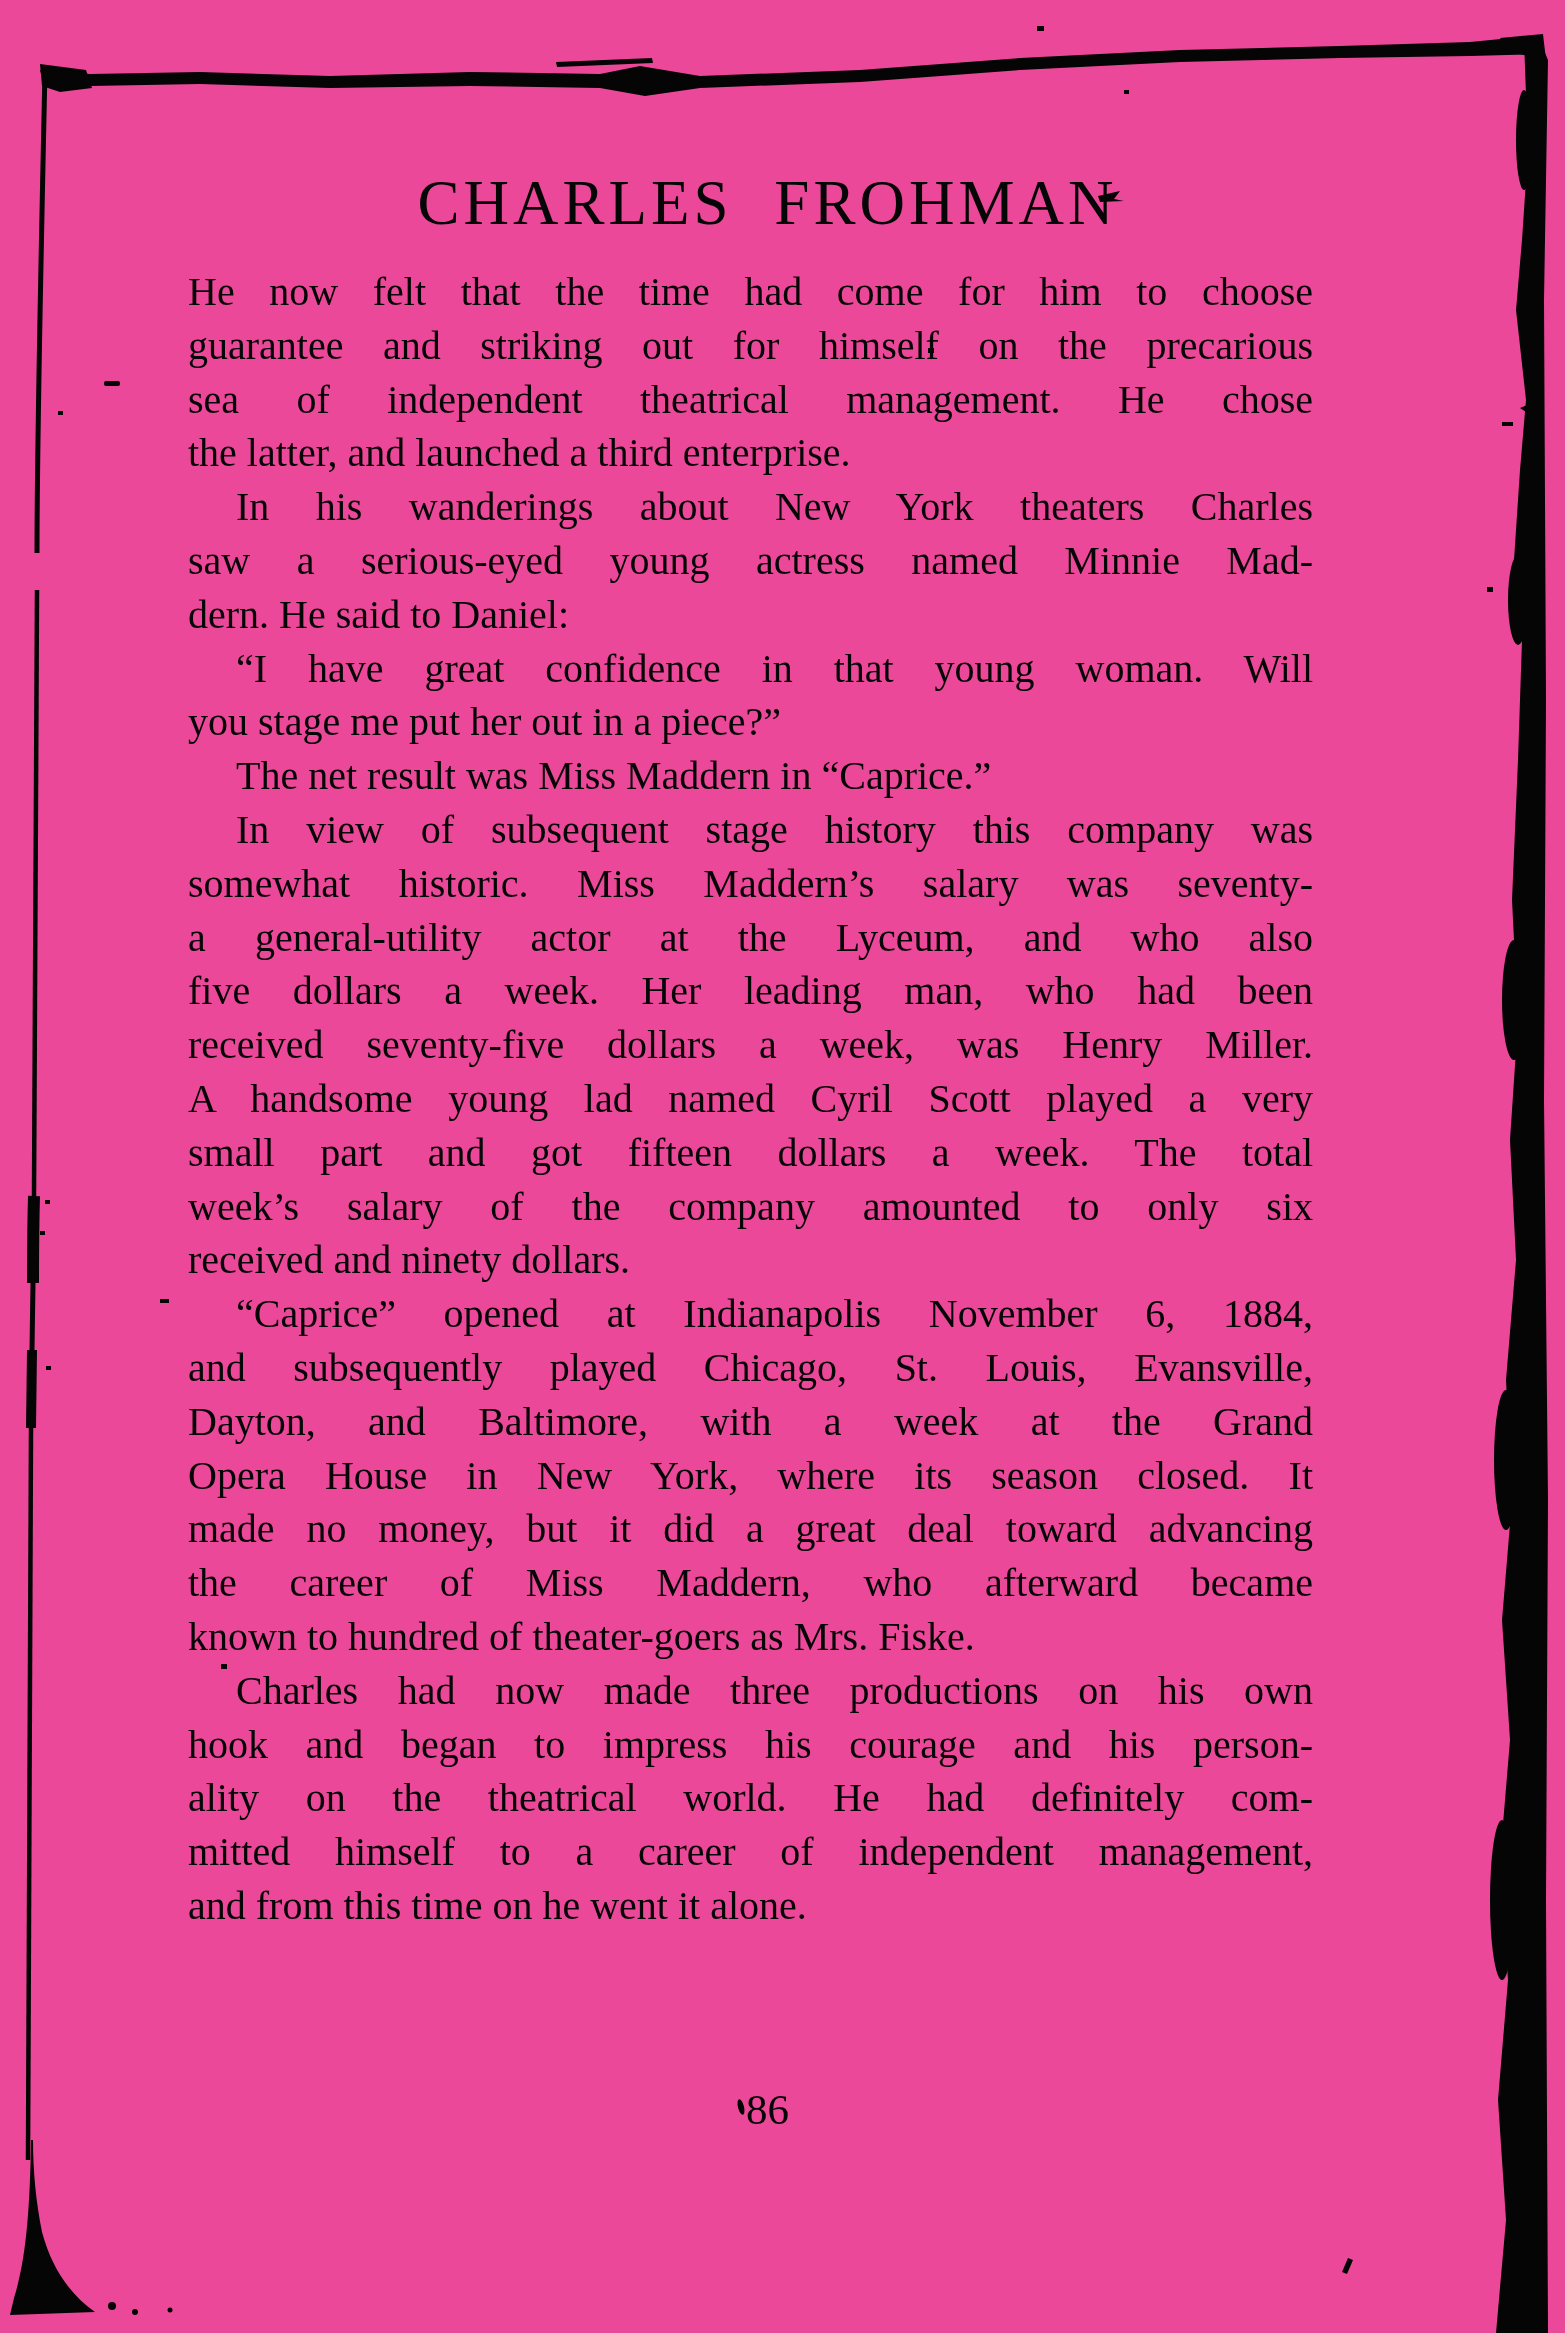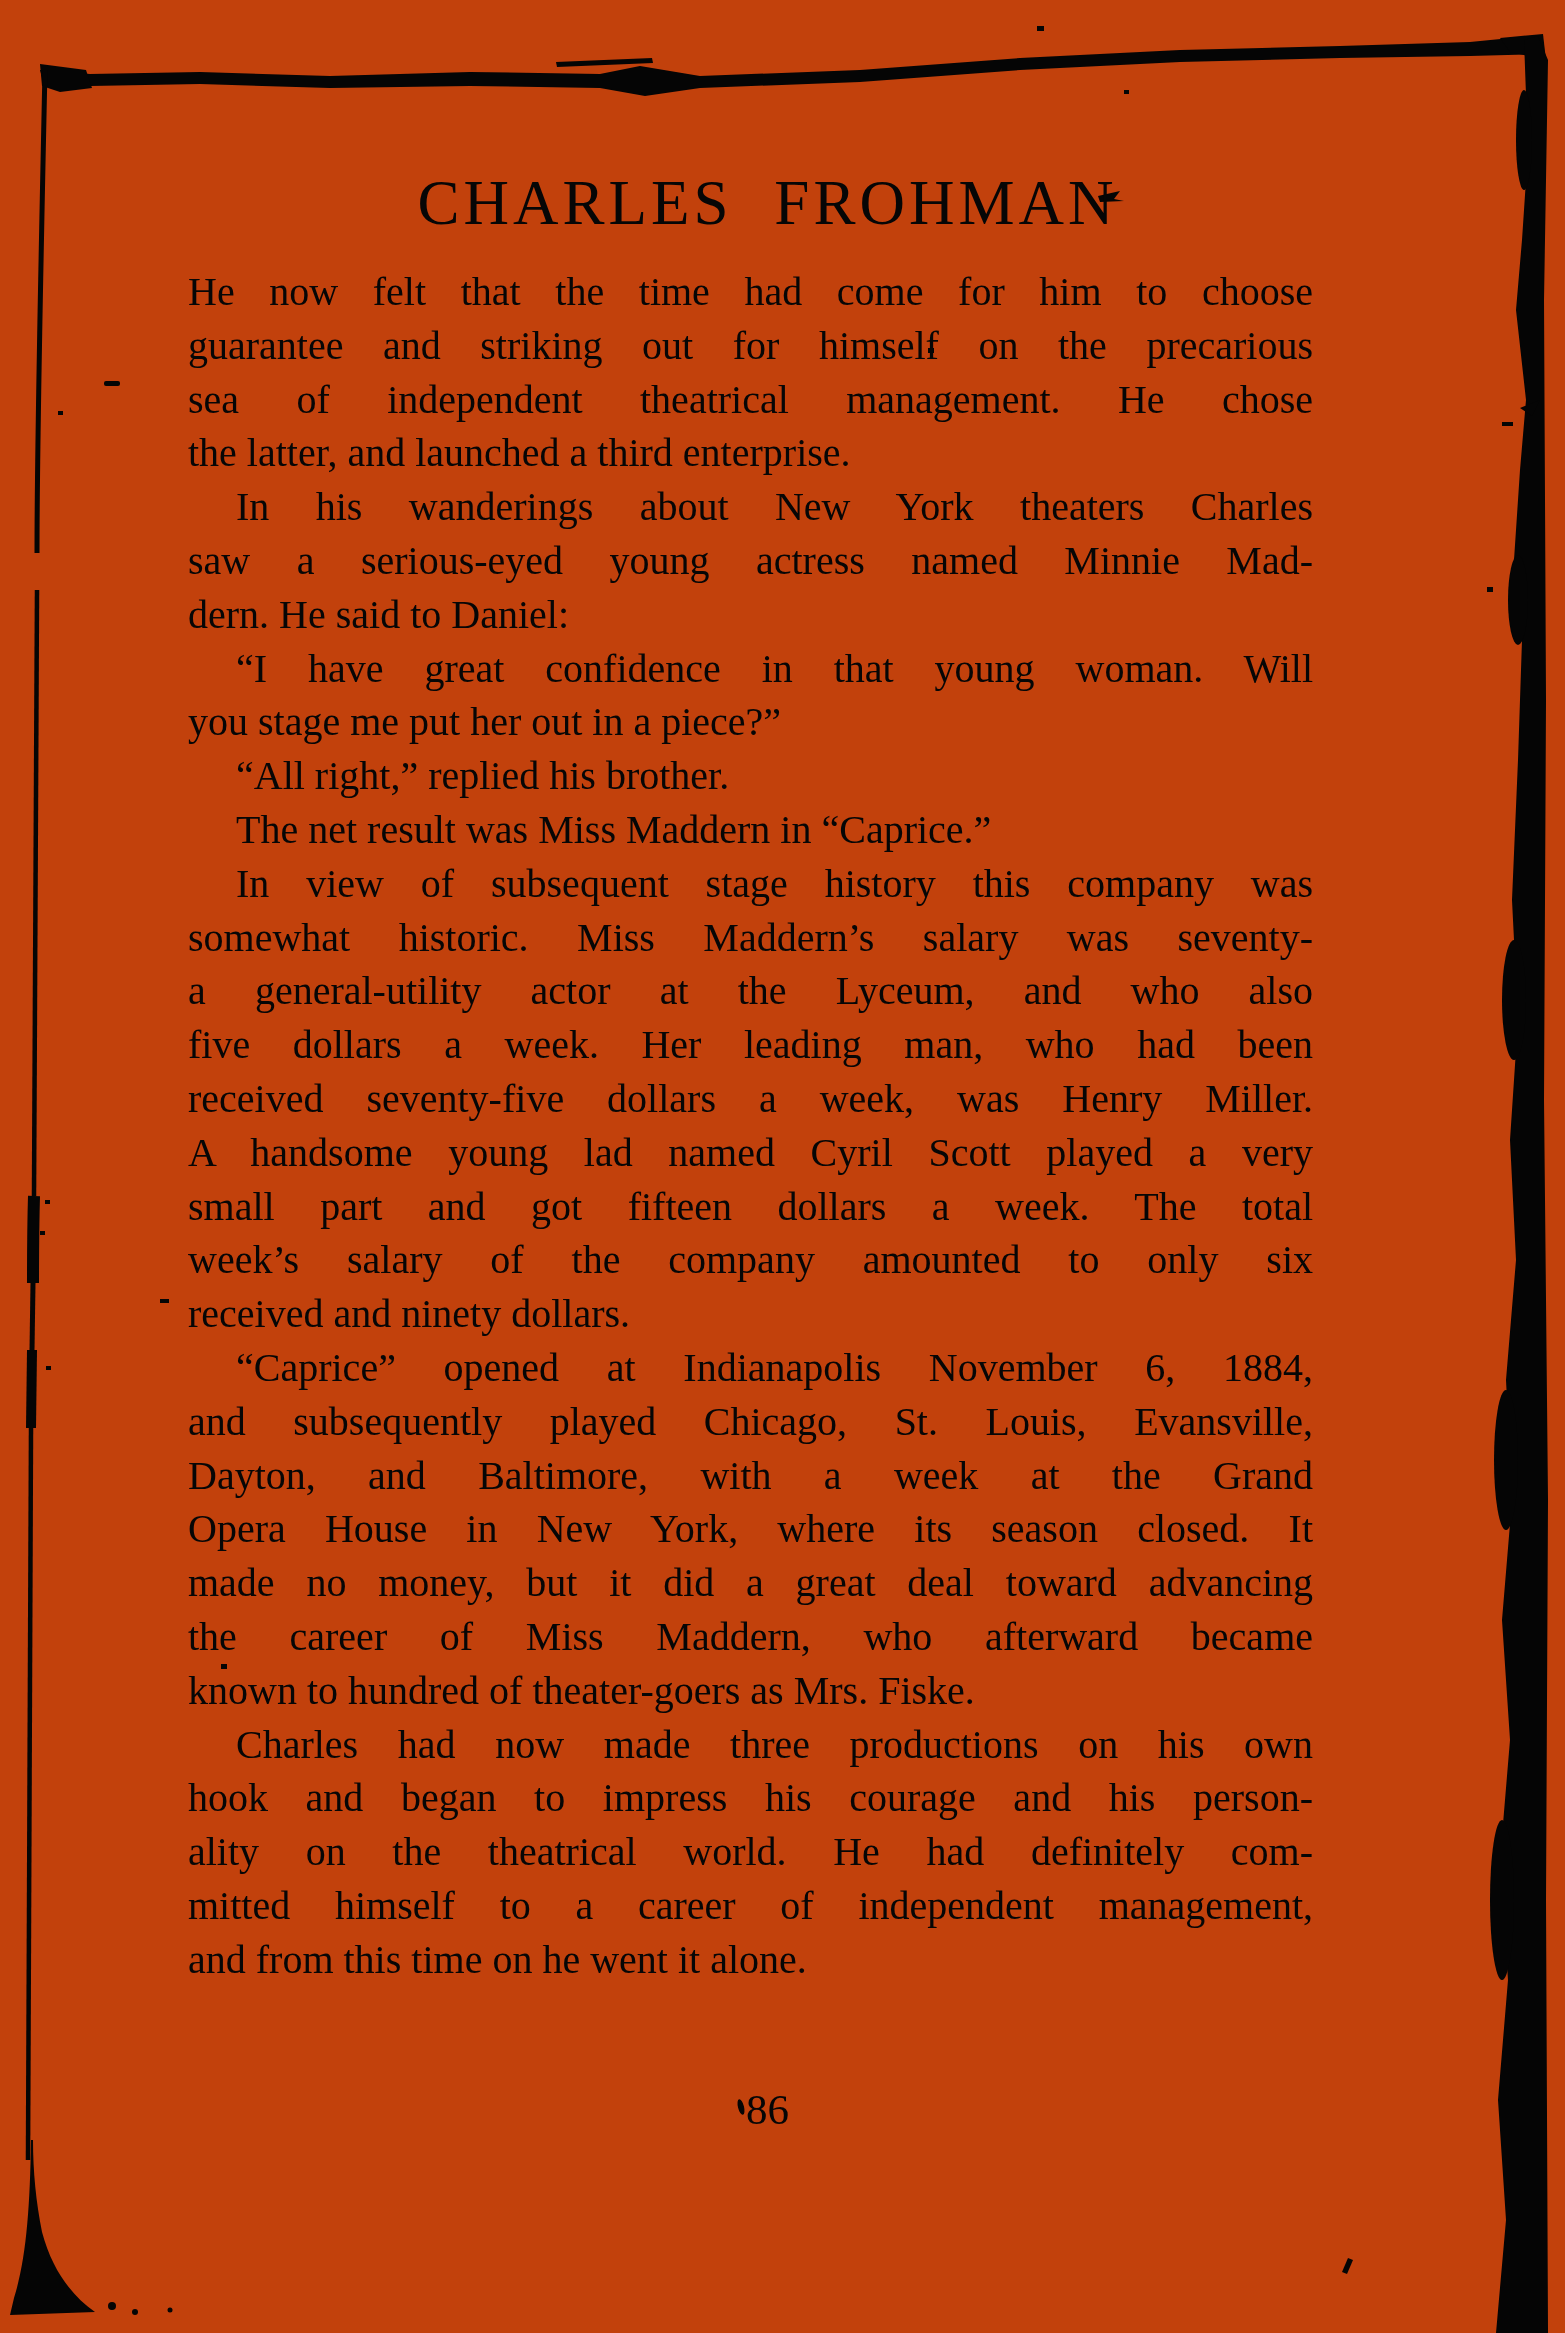--- a/index.html
+++ b/index.html
@@ -1,20 +1,20 @@
 <!DOCTYPE html>
 <html><head>
 <meta charset="utf-8">
 <style>
   html, body { margin: 0; padding: 0; background: #ffffff; }
   .page {
     position: relative;
     width: 1565px;
     height: 2333px;
-    background: #c2410c;
+    background: #ec4899;
     overflow: hidden;
     font-family: "Liberation Serif", serif;
     color: #060606;
   }
   .title {
     position: absolute;
     left: 205px;
     top: 172px;
     width: 1125px;
     text-align: center;
@@ -119,21 +119,20 @@
   <div class="text-block">
       <div class="line just">He now felt that the time had come for him to choose</div>
       <div class="line just">guarantee and striking out for himself on the precarious</div>
       <div class="line just">sea of independent theatrical management.  He chose</div>
       <div class="line">the latter, and launched a third enterprise.</div>
       <div class="line just indent">In his wanderings about New York theaters Charles</div>
       <div class="line just">saw a serious-eyed young actress named Minnie Mad-</div>
       <div class="line">dern.  He said to Daniel:</div>
       <div class="line just indent">“I have great confidence in that young woman.  Will</div>
       <div class="line">you stage me put her out in a piece?”</div>
-      <div class="line indent">“All right,” replied his brother.</div>
       <div class="line indent">The net result was Miss Maddern in “Caprice.”</div>
       <div class="line just indent">In view of subsequent stage history this company was</div>
       <div class="line just">somewhat historic.  Miss Maddern’s salary was seventy-</div>
       <div class="line just">a general-utility actor at the Lyceum, and who also</div>
       <div class="line just">five dollars a week.  Her leading man, who had been</div>
       <div class="line just">received seventy-five dollars a week, was Henry Miller.</div>
       <div class="line just">A handsome young lad named Cyril Scott played a very</div>
       <div class="line just">small part and got fifteen dollars a week.  The total</div>
       <div class="line just">week’s salary of the company amounted to only six</div>
       <div class="line">received and ninety dollars.</div>

